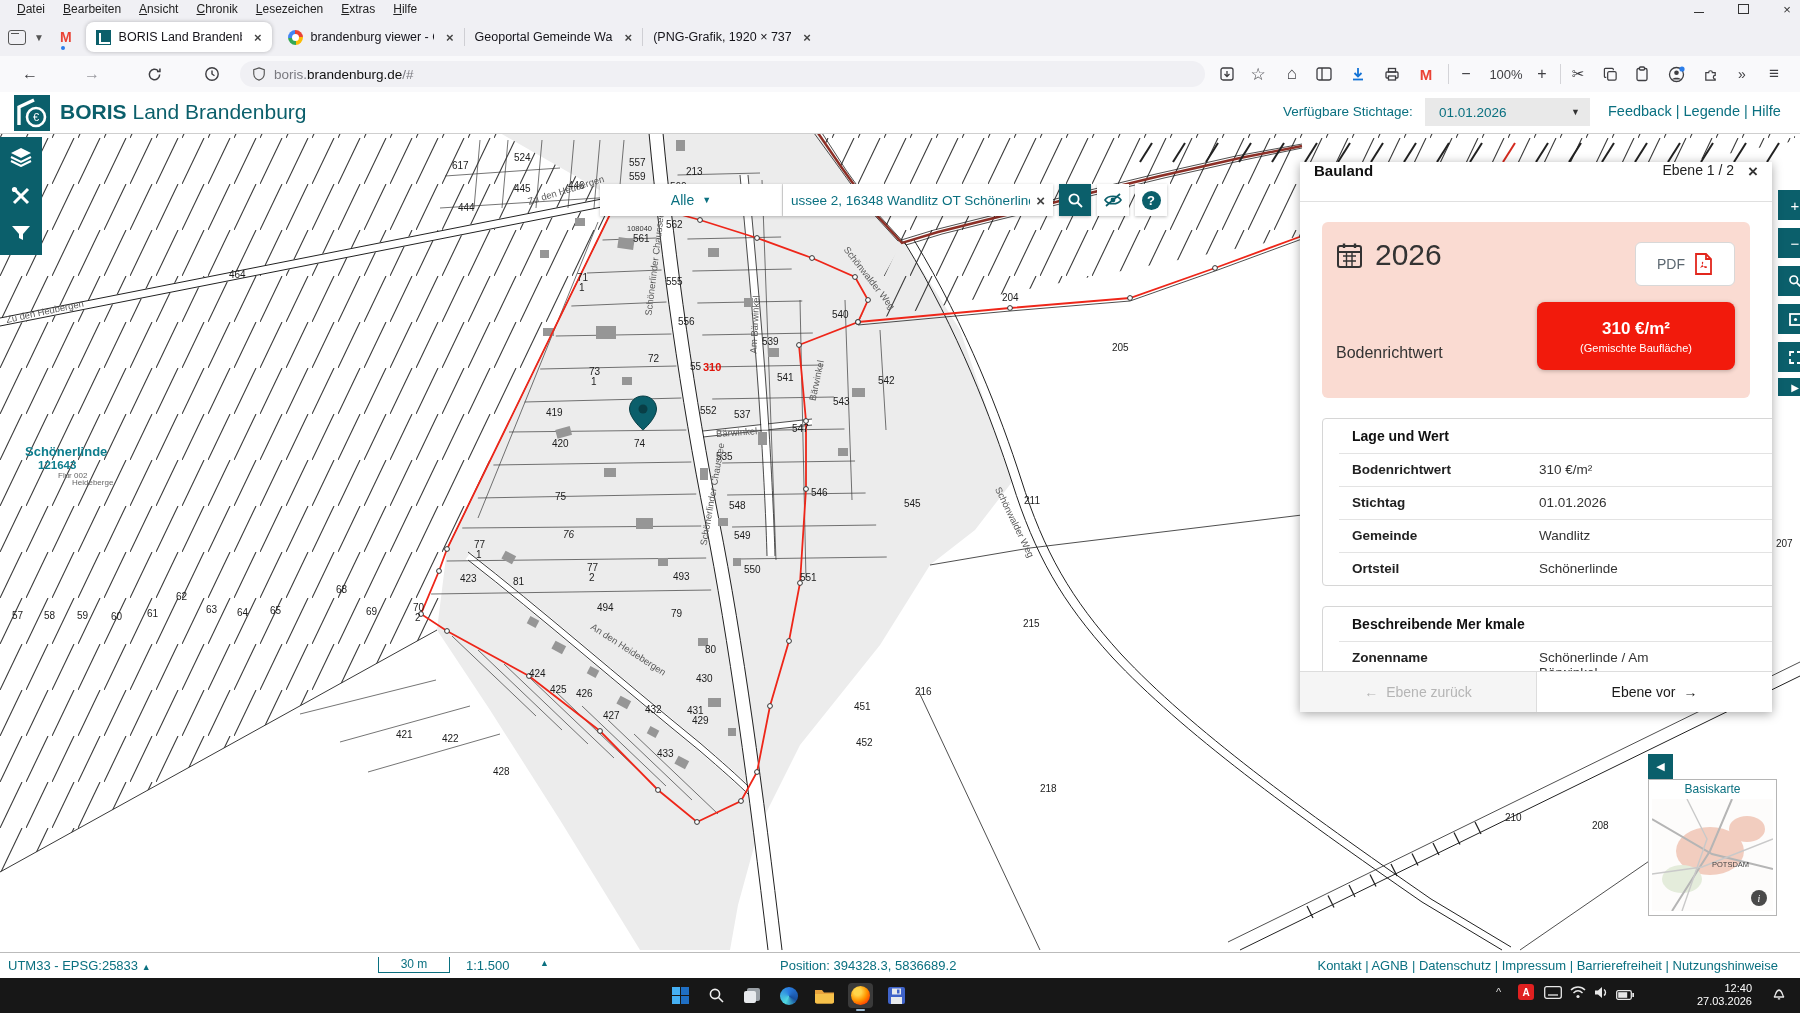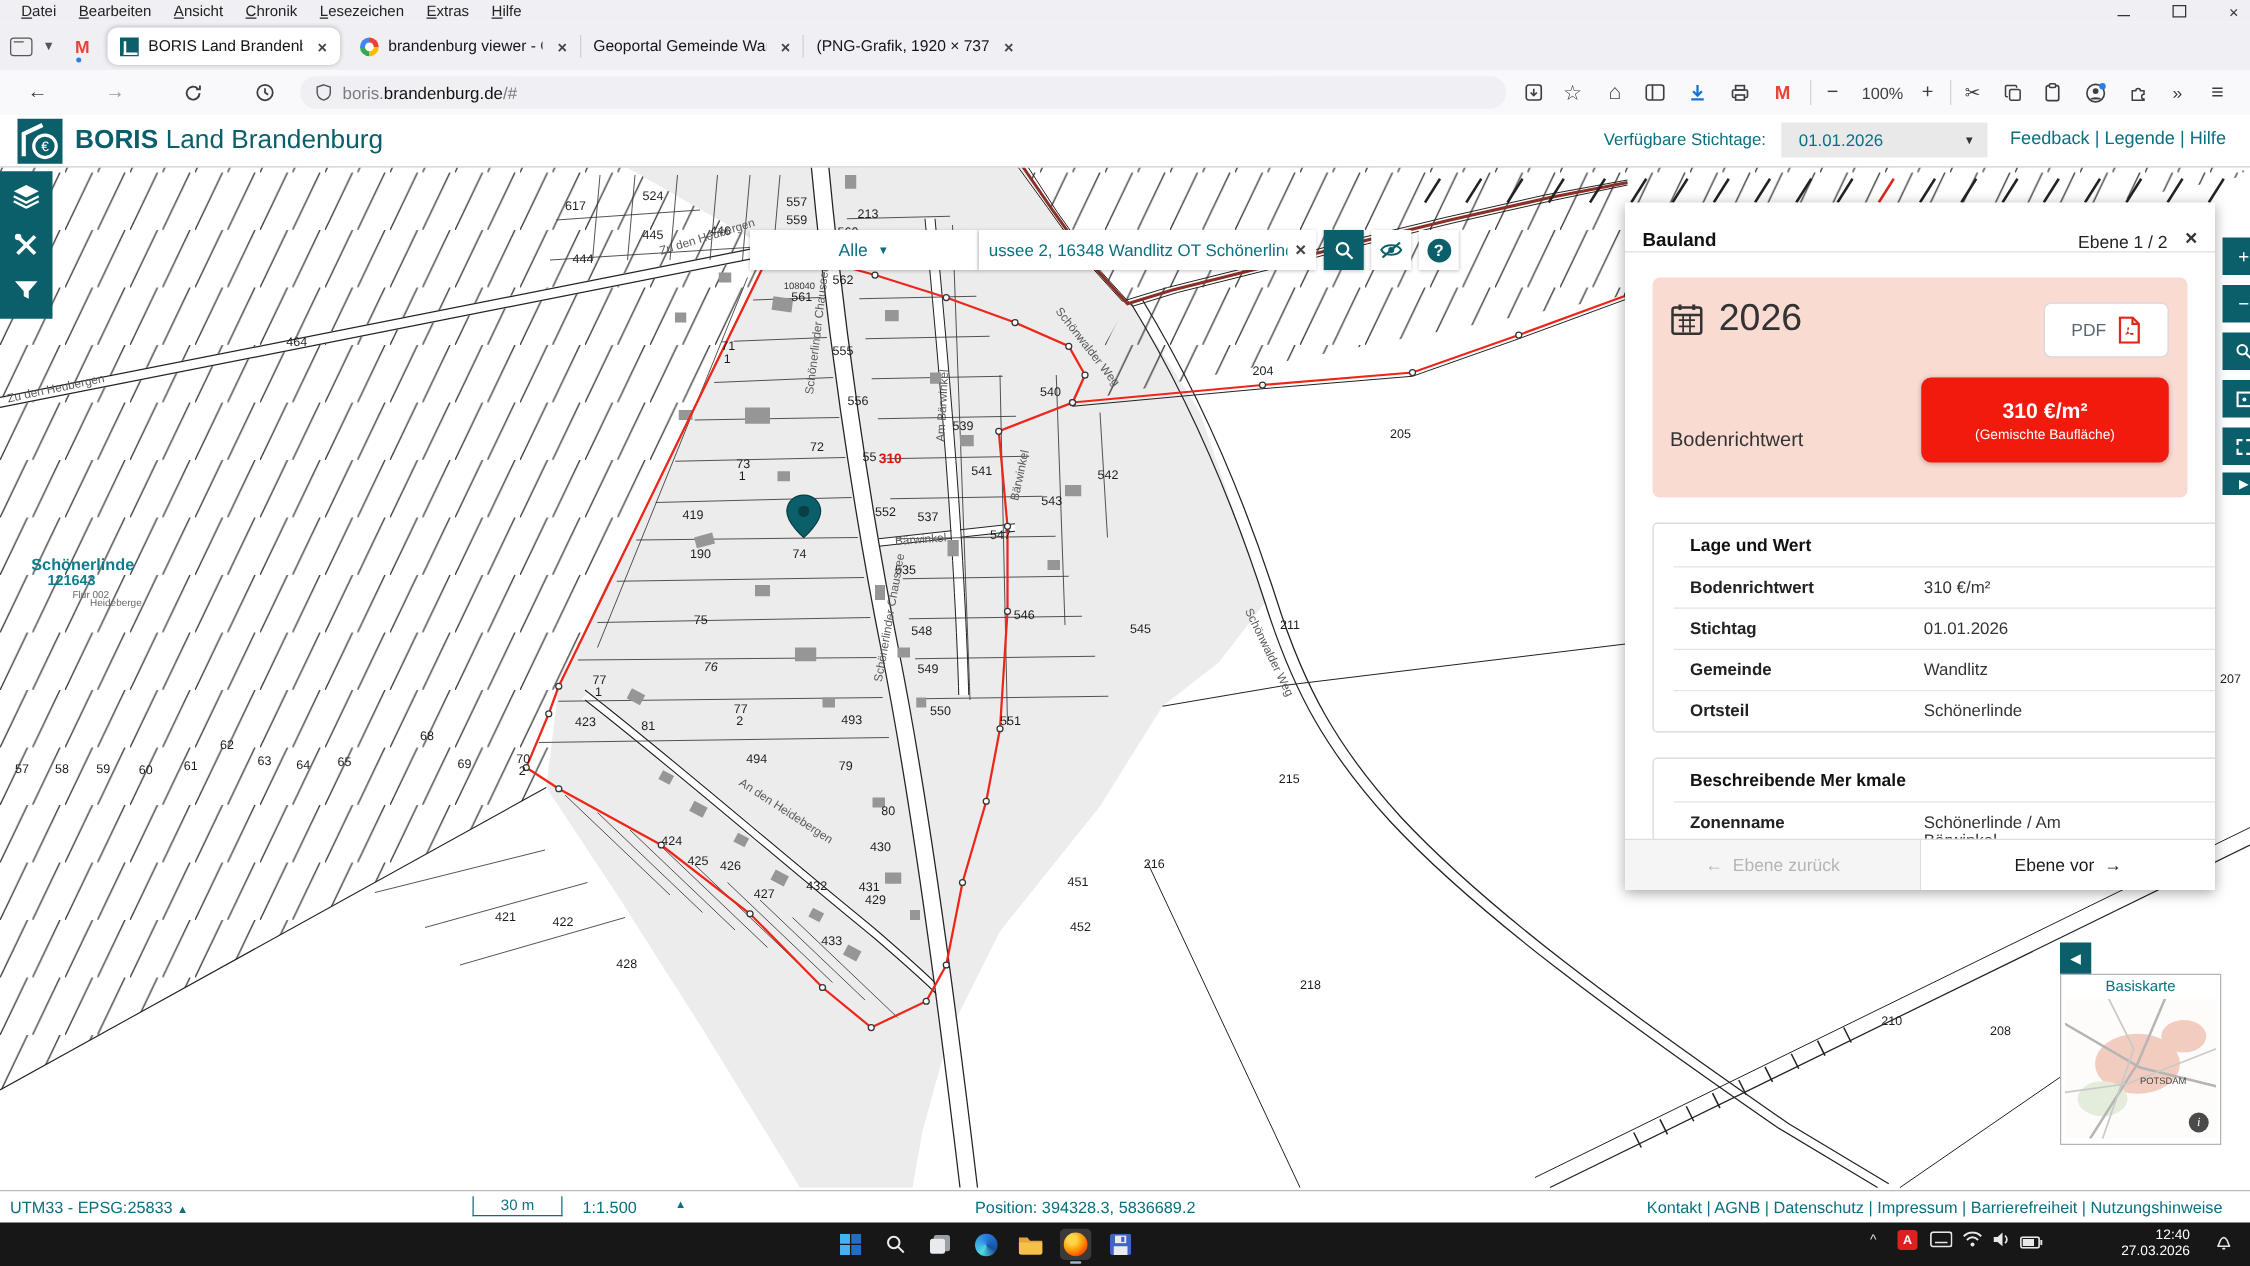--- a/index.html
+++ b/index.html
@@ -58,21 +58,21 @@
            align-items:center;justify-content:center;gap:8px;color:#0a7080;font-size:14px;border-right:1px solid #ddd;}
   #query-box{width:270px;height:32px;background:#fff;box-shadow:0 1px 3px rgba(0,0,0,.25);display:flex;
            align-items:center;padding:0 8px;box-sizing:border-box;font-size:13.5px;color:#0a7080;}
   #query-box .qtext{flex:1;overflow:hidden;white-space:nowrap;}
   .sq-btn{width:32px;height:32px;margin-left:6px;background:#fff;box-shadow:0 1px 3px rgba(0,0,0,.25);
           display:flex;align-items:center;justify-content:center;}
   .sq-btn.teal{background:#0b5f6b;}
   
   #panel{left:1300px;top:162px;width:472px;height:550px;background:#fff;z-index:22;
          box-shadow:0 2px 10px rgba(0,0,0,.35);}
-  #panel-head{height:40px;border-bottom:1px solid #e0e0e0;display:flex;align-items:flex-end;padding:0 14px;box-sizing:border-box;}
+  #panel-head{height:40px;border-bottom:1px solid #e0e0e0;display:flex;align-items:flex-start;padding:0 14px;box-sizing:border-box;}
   #panel-title{font-weight:bold;font-size:15px;color:#111;flex:1;}
   #panel-ebene{font-size:14px;color:#222;margin-right:14px;}
   #panel-close{font-size:17px;font-weight:bold;color:#333;}
   #panel-body{position:absolute;left:0;top:40px;width:472px;height:470px;overflow:hidden;}
   #card{position:absolute;left:22px;top:20px;width:428px;height:176px;background:#fadbd2;border-radius:6px;}
   #card-year{position:absolute;left:14px;top:16px;display:flex;align-items:center;gap:12px;font-size:30px;color:#333;}
   #pdf-btn{position:absolute;right:15px;top:20px;width:98px;height:42px;background:#fff;border:1px solid #d8d8d8;
            border-radius:6px;display:flex;align-items:center;justify-content:center;gap:9px;
            font-size:14px;color:#5b6770;}
   #brw-label{position:absolute;left:14px;top:122px;font-size:16px;color:#333;}
@@ -362,21 +362,21 @@
       <div class="lbl num" style="left: 762px; top: 336px;">539</div>
       <div class="lbl num" style="left: 832px; top: 309px;">540</div>
       <div class="lbl num" style="left: 777px; top: 372px;">541</div>
       <div class="lbl num" style="left: 878px; top: 375px;">542</div>
       <div class="lbl num" style="left: 833px; top: 396px;">543</div>
       <div class="lbl num" style="left: 700px; top: 405px;">552</div>
       <div class="lbl num" style="left: 734px; top: 409px;">537</div>
       <div class="lbl num" style="left: 792px; top: 423px;">547</div>
       <div class="lbl num" style="left: 716px; top: 451px;">535</div>
       <div class="lbl num" style="left: 546px; top: 407px;">419</div>
-      <div class="lbl num" style="left: 552px; top: 438px;">190</div>
+      <div class="lbl num" style="left: 552px; top: 438px;">420</div>
       <div class="lbl num" style="left: 634px; top: 438px;">74</div>
       <div class="lbl num" style="left: 811px; top: 487px;">546</div>
       <div class="lbl num" style="left: 904px; top: 498px;">545</div>
       <div class="lbl num" style="left: 729px; top: 500px;">548</div>
       <div class="lbl num" style="left: 734px; top: 530px; text-align: center;">549</div>
       <div class="lbl num" style="left: 555px; top: 491px;">75</div>
       <div class="lbl num" style="left: 744px; top: 564px;">550</div>
       <div class="lbl num" style="left: 800px; top: 572px;">551</div>
       <div class="lbl num" style="left: 563px; top: 529px; font-style: italic;">76</div>
       <div class="lbl num" style="left: 673px; top: 571px;">493</div>

